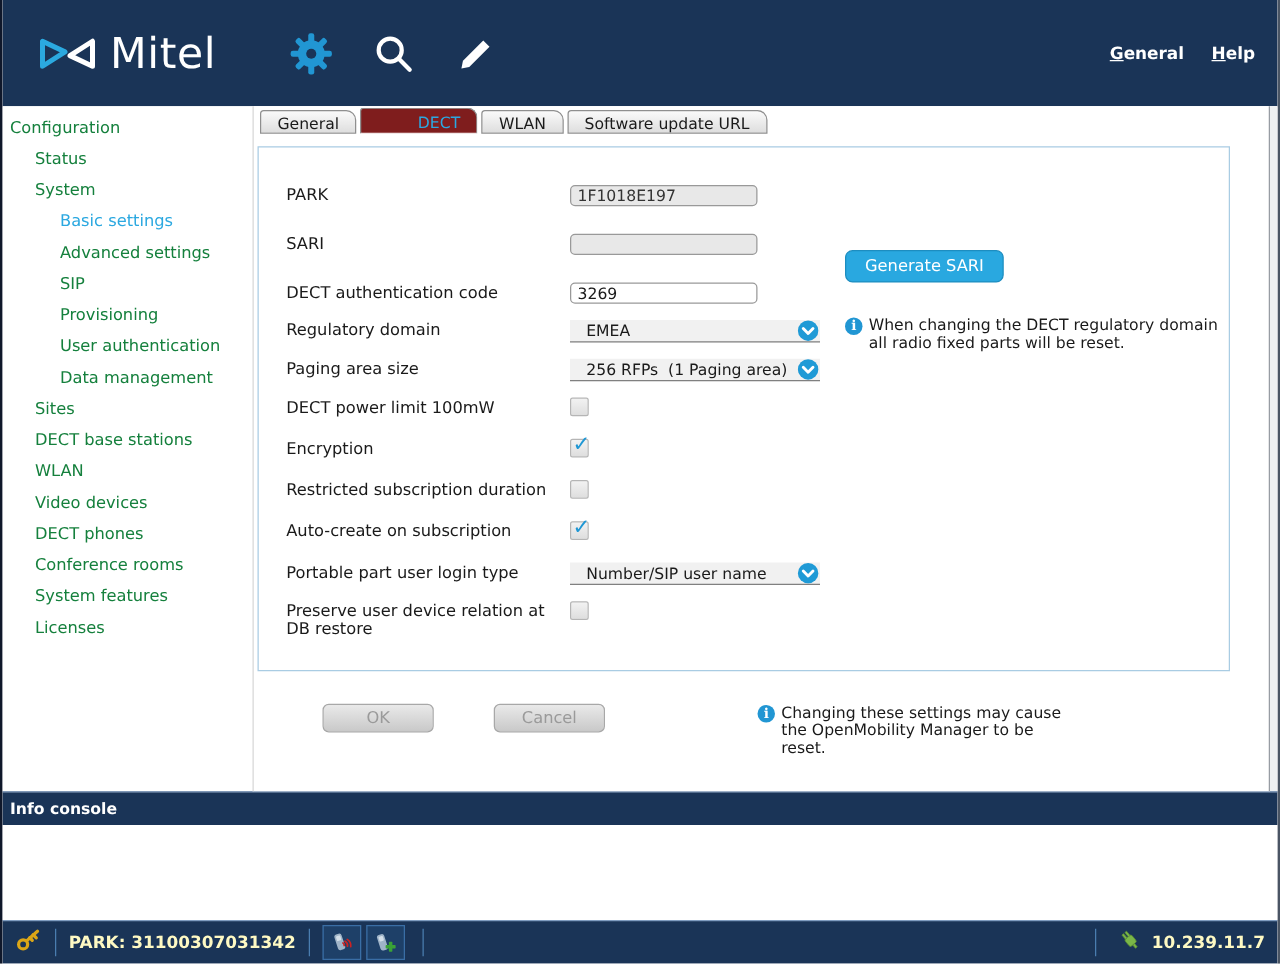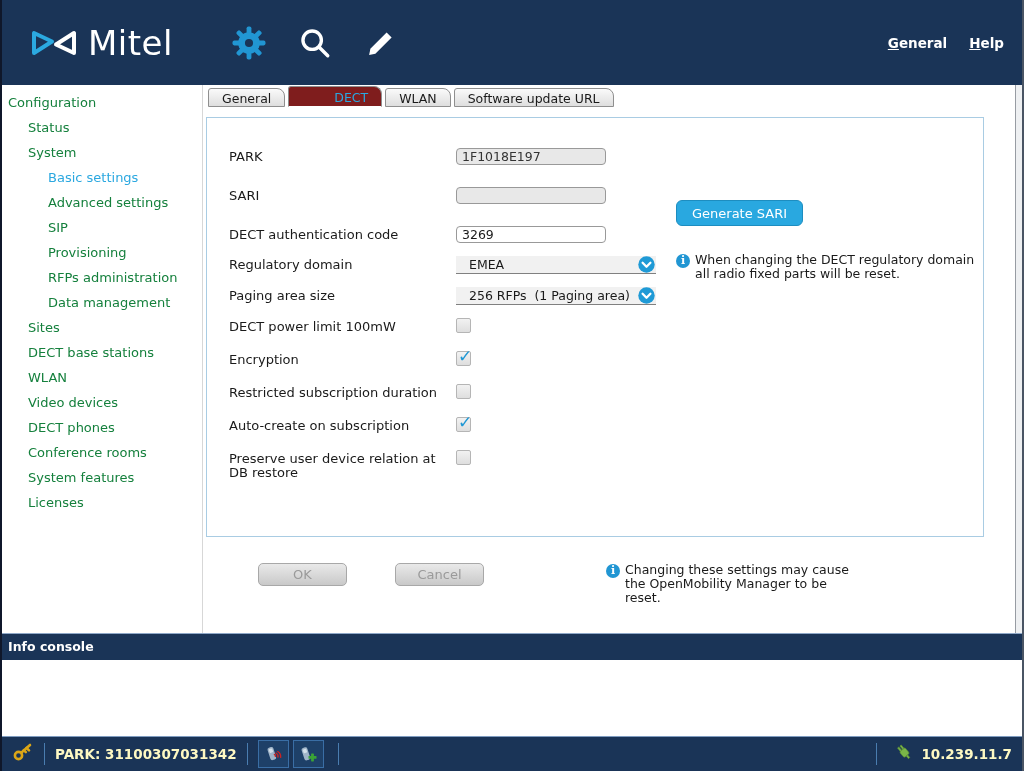--- a/index.html
+++ b/index.html
@@ -123,21 +123,21 @@
 
   <div class="main">
     <div class="sidebar">
       <div class="nav-item lvl0">Configuration</div>
       <div class="nav-item lvl1">Status</div>
       <div class="nav-item lvl1">System</div>
       <div class="nav-item lvl2 active">Basic settings</div>
       <div class="nav-item lvl2">Advanced settings</div>
       <div class="nav-item lvl2">SIP</div>
       <div class="nav-item lvl2">Provisioning</div>
-      <div class="nav-item lvl2">RFPs administration</div>
+      <div class="nav-item lvl2">User authentication</div>
       <div class="nav-item lvl2">Data management</div>
       <div class="nav-item lvl1">Sites</div>
       <div class="nav-item lvl1">DECT base stations</div>
       <div class="nav-item lvl1">WLAN</div>
       <div class="nav-item lvl1">Video devices</div>
       <div class="nav-item lvl1">DECT phones</div>
       <div class="nav-item lvl1">Conference rooms</div>
       <div class="nav-item lvl1">System features</div>
       <div class="nav-item lvl1">Licenses</div>
     </div>
@@ -215,20 +215,32 @@
           <div class="cbx"></div>
         </div>
 
         <div class="row mb-cb">
           <div class="lbl">Auto-create on subscription</div>
           <div class="cbx checked">
               <span class="check">✓</span>
             </div>
         </div>
 
+        <div class="row mb-dd">
+          <div class="lbl">Portable part user login type</div>
+          <div class="dd">
+            <span class="dd-text">Number/SIP user name</span>
+            <span class="dd-btn">
+              <svg width="17" height="17" viewBox="0 0 17 17">
+                  <circle cx="8.5" cy="8.5" r="8.2" fill="#1f9ad6"></circle>
+                  <polyline points="4.6,6.8 8.5,10.8 12.4,6.8" fill="none" stroke="#ffffff" stroke-width="2.3" stroke-linecap="round" stroke-linejoin="round"></polyline>
+                </svg>
+            </span>
+          </div>
+        </div>
 
         <div class="row">
           <div class="lbl">Preserve user device relation at DB restore</div>
           <div class="cbx"></div>
         </div>
       </div>
 
       <div class="actions">
         <button class="btn-std btn-ok" disabled="">OK</button>
         <button class="btn-std btn-cancel" disabled="">Cancel</button>

